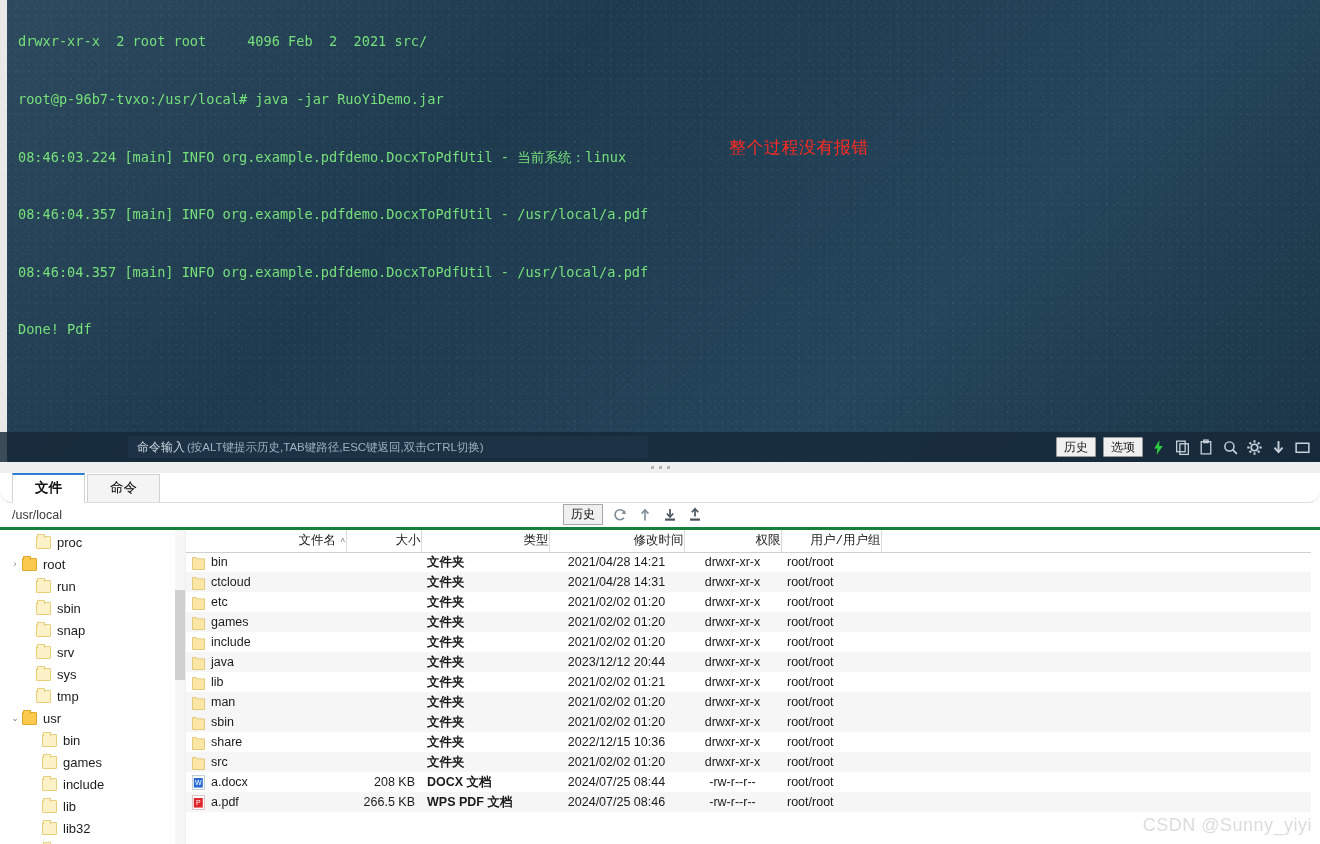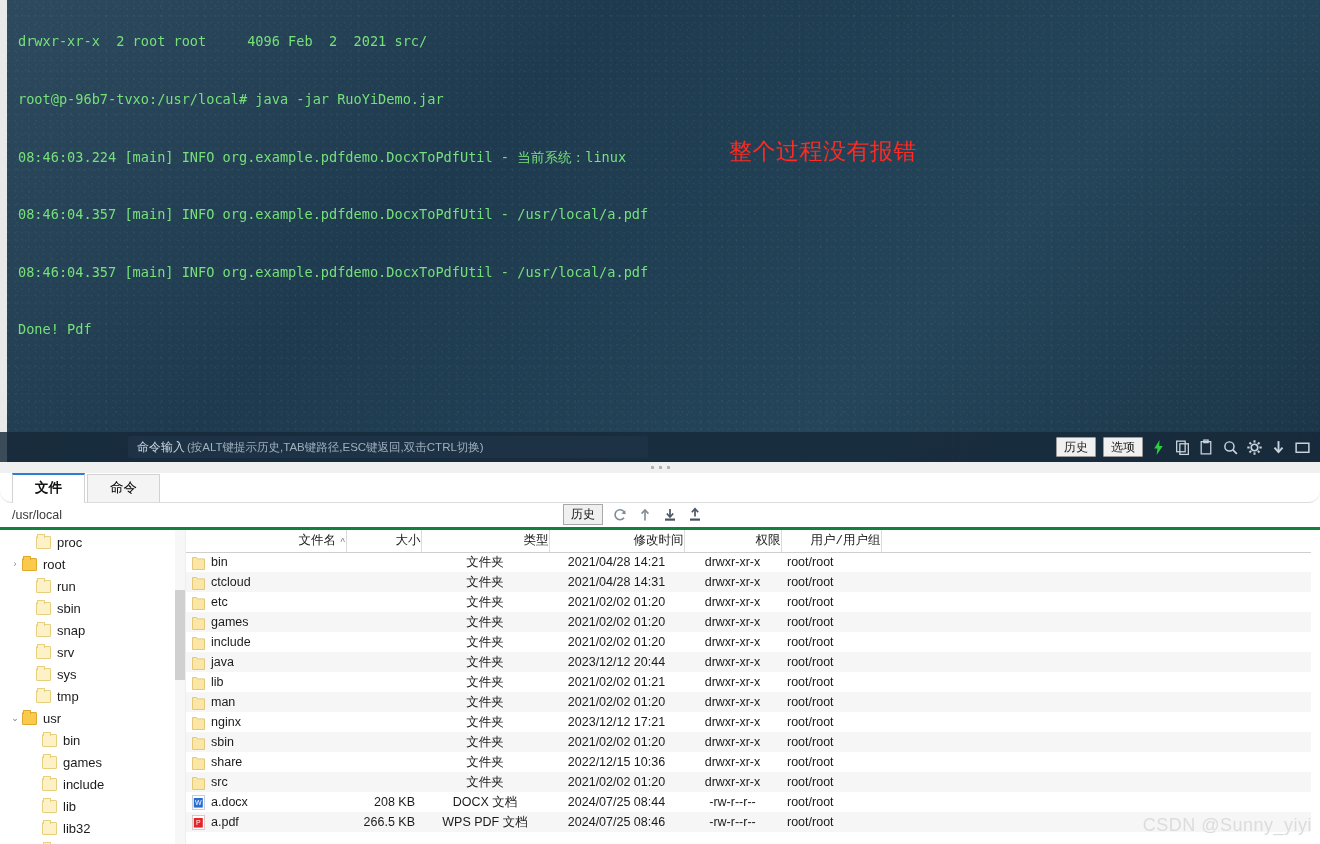--- a/index.html
+++ b/index.html
@@ -33,21 +33,21 @@
   .term-body {
     position: absolute; left: 18px; top: -6px; width: 1302px;
     font-family: "DejaVu Sans Mono", monospace;
     font-size: 13.6px; line-height: 19.2px;
     color: #7ee07e; white-space: pre;
   }
   .term-line { height: 19.2px; }
   .c-green  { color: #76e07a; }
   .annotation {
     position: absolute; left: 729px; top: 136px;
-    color: #ff2a21; font-size: 23px;
+    color: #ff2a21; font-size: 17px;
     font-family: "DejaVu Sans", sans-serif; letter-spacing: 0.5px;
   }
 
   
   .cmdbar {
     position: absolute; left: 0; bottom: 0; width: 1320px; height: 30px;
     background: rgba(22,40,56,0.82);
     display: flex; align-items: center;
   }
   .cmd-input {
@@ -117,21 +117,21 @@
   }
   table.flist th.blank { border-right: none; }
   table.flist td {
     font-size: 12.5px; color: #1b1b1b; height: 20px; padding: 0 6px;
     white-space: nowrap; overflow: hidden;
   }
   table.flist tr.alt td { background: #f6f6f6; }
   .cell-name { display: flex; align-items: center; gap: 6px; }
   .fileicon { width: 13px; height: 15px; flex: 0 0 auto; }
   .td-size { text-align: right; padding-right: 14px; }
-  .td-type { text-align: center; padding-left: 14px; }
+  .td-type { text-align: left; padding-left: 14px; font-weight: bold; }
   .td-time { text-align: center; }
   .td-perm { text-align: center; }
   .td-owner { text-align: left; padding-left: 10px; }
   .watermark {
     position: absolute; right: 8px; bottom: 8px;
     color: #dcdcdc; font-size: 18px; letter-spacing: 0.5px; user-select: none;
   }
   .right-scroll { position: absolute; right: 0; top: 0; width: 8px; height: 314px; background: #fff; }
 </style>
 </head>
@@ -484,36 +484,20 @@
                     <span>man</span>
                   </span>
                 </td>
                 <td class="td-size"></td>
                 <td class="td-type">文件夹</td>
                 <td class="td-time">2021/02/02 01:20</td>
                 <td class="td-perm">drwxr-xr-x</td>
                 <td class="td-owner">root/root</td>
                 <td></td>
               </tr>
-            <tr>
-                <td>
-                  <span class="cell-name">
-                    <svg class="fileicon" viewBox="0 0 13 15">
-                      <path d="M0.5 2.5 h4 l1 1.4 h7 v10.6 h-12 z" fill="#fbe6a5" stroke="#e0c472" stroke-width="0.9"></path>
-                    </svg>
-                    <span>nginx</span>
-                  </span>
-                </td>
-                <td class="td-size"></td>
-                <td class="td-type">文件夹</td>
-                <td class="td-time">2023/12/12 17:21</td>
-                <td class="td-perm">drwxr-xr-x</td>
-                <td class="td-owner">root/root</td>
-                <td></td>
-              </tr>
             <tr class="alt">
                 <td>
                   <span class="cell-name">
                     <svg class="fileicon" viewBox="0 0 13 15">
                       <path d="M0.5 2.5 h4 l1 1.4 h7 v10.6 h-12 z" fill="#fbe6a5" stroke="#e0c472" stroke-width="0.9"></path>
                     </svg>
                     <span>sbin</span>
                   </span>
                 </td>
                 <td class="td-size"></td>

